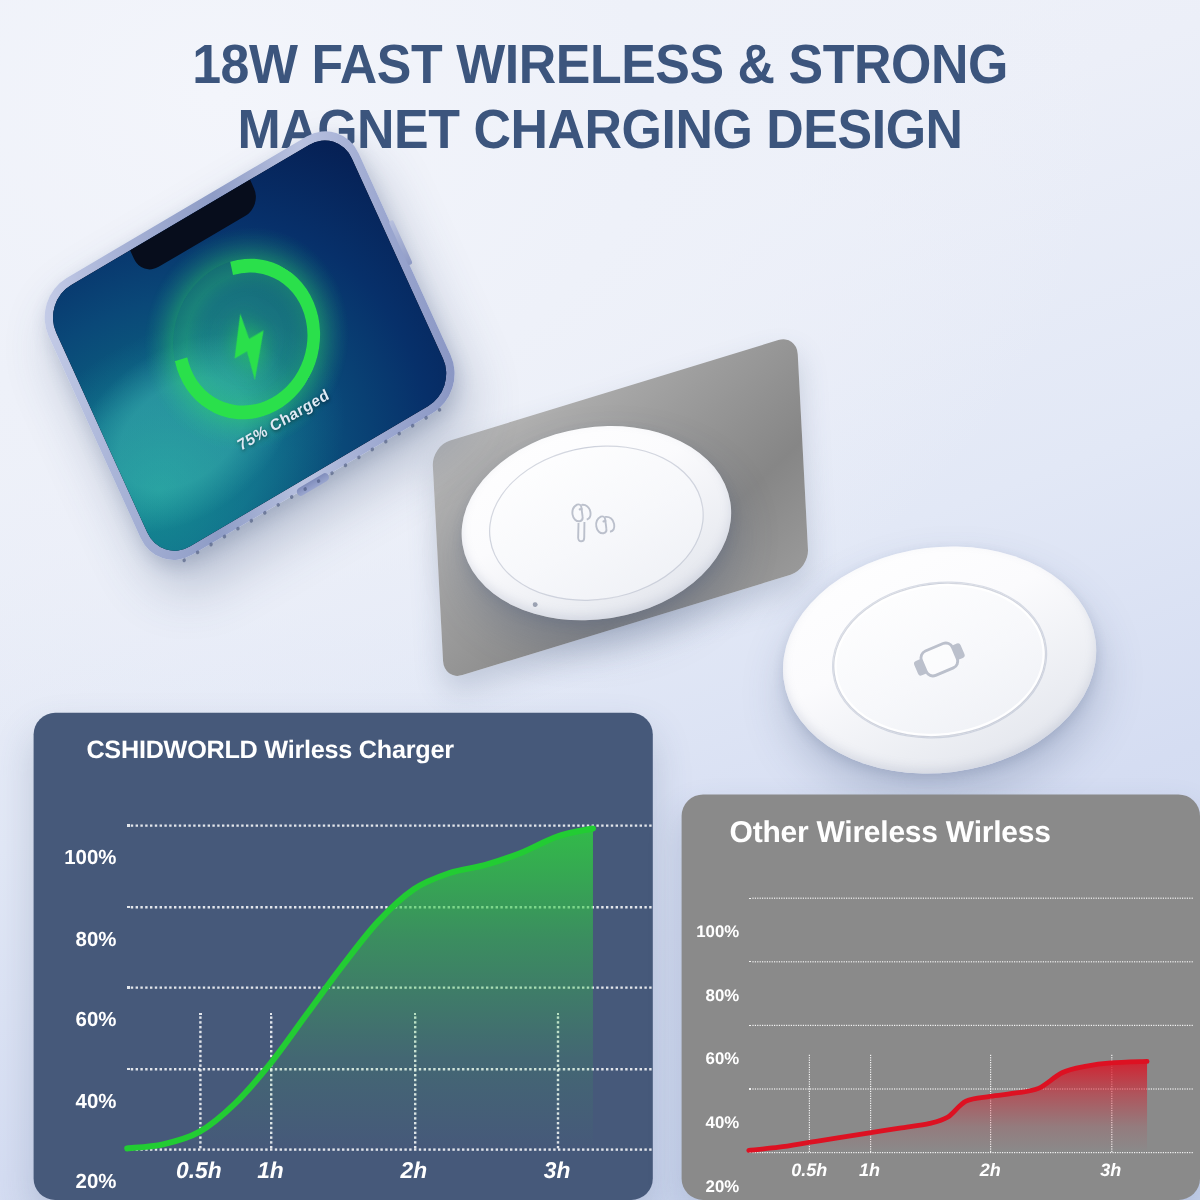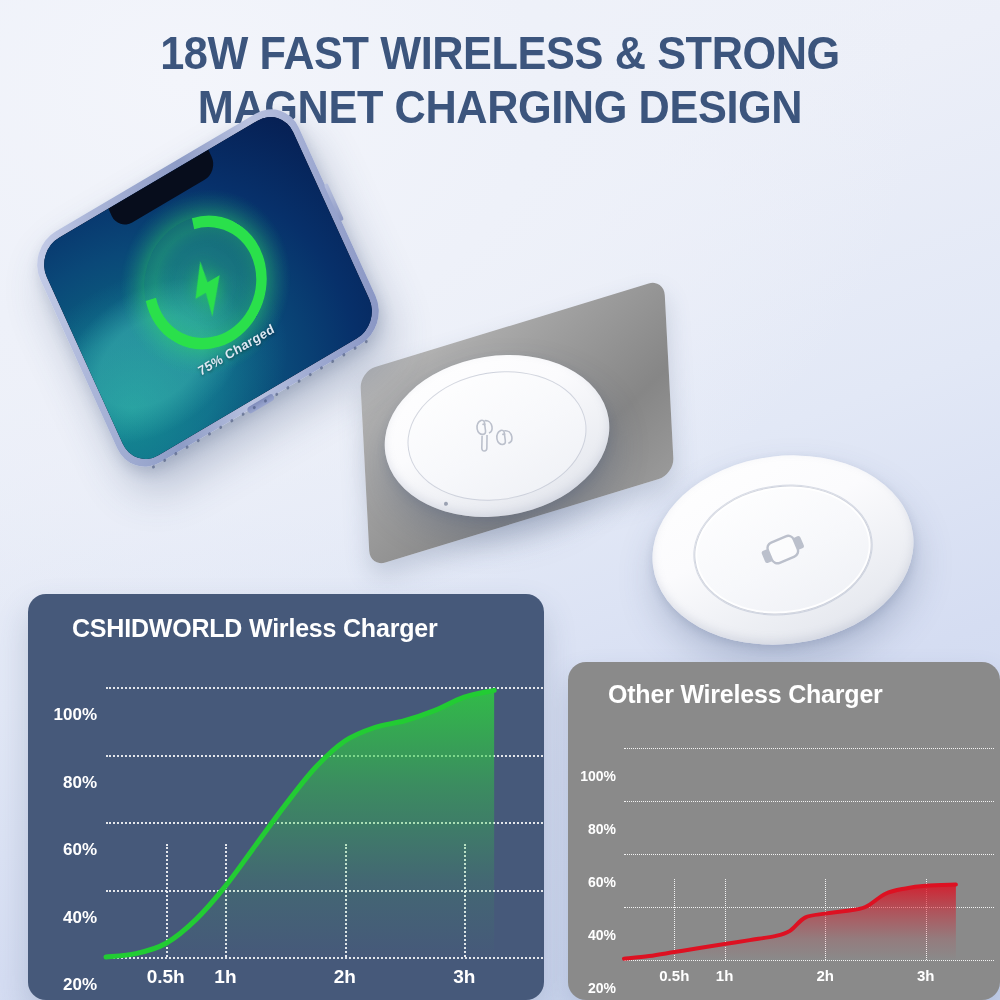--- a/index.html
+++ b/index.html
@@ -84,32 +84,32 @@
   .led{position:absolute;left:22%;bottom:12%;width:4px;height:4px;border-radius:50%;
     background:rgba(90,100,125,.55);}
 
   
   .panel{position:absolute;border-radius:18px;overflow:hidden;}
   #panel-left{left:28px;top:594px;width:516px;height:406px;background:#46597a;
     box-shadow:0 16px 32px rgba(60,80,120,.22);}
   #panel-right{left:568px;top:662px;width:432px;height:338px;background:#8a8a8a;
     box-shadow:0 14px 28px rgba(60,80,120,.20);}
   .panel-title{position:absolute;color:#fff;font-weight:bold;white-space:nowrap;}
-  #panel-left .panel-title{left:44px;top:20px;font-size:25px;letter-spacing:-.2px;}
+  #panel-left .panel-title{left:44px;top:20px;font-size:21px;letter-spacing:-.2px;}
   #panel-right .panel-title{left:40px;top:18px;font-size:25px;letter-spacing:-.2px;}
 
   .plot{position:absolute;}
   #plot-left{left:78px;top:93px;width:418px;height:270px;}
   #plot-right{left:56px;top:86px;width:352px;height:212px;}
 
   .ylab{position:absolute;right:100%;margin-right:9px;transform:translateY(-50%);
     color:#fff;font-size:17px;font-weight:bold;white-space:nowrap;margin-top:28px;}
   #plot-right .ylab{font-size:14px;margin-right:8px;}
   .xlab{position:absolute;top:100%;margin-top:9px;transform:translateX(-50%);
-    color:#fff;font-size:19px;font-weight:bold;white-space:nowrap;}
+    color:#fff;font-size:19px;font-weight:bold;white-space:nowrap;font-style:italic;}
   #plot-right .xlab{font-size:15px;margin-top:7px;}
   .gridh{position:absolute;left:0;right:-22px;height:0;
     border-top:2px dotted rgba(255,255,255,.85);}
   #plot-right .gridh{border-top:1px dotted rgba(255,255,255,.9);right:-18px;}
   .gridv{position:absolute;top:58%;bottom:0;width:0;
     border-left:2px dotted rgba(255,255,255,.85);}
   #plot-right .gridv{border-left:1px dotted rgba(255,255,255,.9);top:62%;}
   .curve{position:absolute;left:0;top:0;width:100%;height:100%;overflow:visible;}
 </style>
 </head>
@@ -225,21 +225,21 @@
               <stop offset="1" stop-color="#2ecc40" stop-opacity="0"></stop>
             </linearGradient>
           </defs>
           <path d="M0,270C4.976190476190475,269.4375 19.904761904761905,268.875 29.857142857142854,266.625C39.8095238095238,264.375 49.76190476190476,262.125 59.71428571428571,256.5C69.66666666666666,250.875 79.61904761904762,242.4375 89.57142857142857,232.875C99.52380952380952,223.3125 109.47619047619047,211.5 119.42857142857142,199.125C129.38095238095238,186.75 139.33333333333331,172.125 149.28571428571428,158.625C159.23809523809524,145.125 169.19047619047618,131.0625 179.14285714285714,118.125C189.0952380952381,105.1875 199.04761904761904,91.6875 209,81C218.95238095238096,70.3125 228.90476190476187,60.75 238.85714285714283,54C248.8095238095238,47.25 258.76190476190476,43.875 268.7142857142857,40.5C278.6666666666667,37.125 288.6190476190476,36.5625 298.57142857142856,33.75C308.5238095238095,30.9375 318.4761904761905,27.5625 328.42857142857144,23.625C338.3809523809524,19.6875 348.3333333333333,13.5 358.2857142857143,10.125C368.23809523809524,6.75 383.1666666666667,4.5 388.14285714285717,3.375L388.14285714285717,270L0,270Z" fill="url(#grad0)"></path>
           <path d="M0,270C4.976190476190475,269.4375 19.904761904761905,268.875 29.857142857142854,266.625C39.8095238095238,264.375 49.76190476190476,262.125 59.71428571428571,256.5C69.66666666666666,250.875 79.61904761904762,242.4375 89.57142857142857,232.875C99.52380952380952,223.3125 109.47619047619047,211.5 119.42857142857142,199.125C129.38095238095238,186.75 139.33333333333331,172.125 149.28571428571428,158.625C159.23809523809524,145.125 169.19047619047618,131.0625 179.14285714285714,118.125C189.0952380952381,105.1875 199.04761904761904,91.6875 209,81C218.95238095238096,70.3125 228.90476190476187,60.75 238.85714285714283,54C248.8095238095238,47.25 258.76190476190476,43.875 268.7142857142857,40.5C278.6666666666667,37.125 288.6190476190476,36.5625 298.57142857142856,33.75C308.5238095238095,30.9375 318.4761904761905,27.5625 328.42857142857144,23.625C338.3809523809524,19.6875 348.3333333333333,13.5 358.2857142857143,10.125C368.23809523809524,6.75 383.1666666666667,4.5 388.14285714285717,3.375" fill="none" stroke="#22cc33" stroke-width="5" stroke-linecap="round" stroke-linejoin="round" vector-effect="non-scaling-stroke"></path>
         </svg>
       </div>
   </div>
 
   <div class="panel" id="panel-right">
-    <div class="panel-title">Other Wireless Charger</div>
+    <div class="panel-title">Other Wireless Wirless</div>
     <div class="plot" id="plot-right">
         <div class="gridh" style="top: 0px;"></div>
         <div class="ylab" style="top: 0px;">100%</div>
         <div class="gridh" style="top: 53px;"></div>
         <div class="ylab" style="top: 53px;">80%</div>
         <div class="gridh" style="top: 106px;"></div>
         <div class="ylab" style="top: 106px;">60%</div>
         <div class="gridh" style="top: 159px;"></div>
         <div class="ylab" style="top: 159px;">40%</div>
         <div class="gridh" style="top: 212px;"></div>

